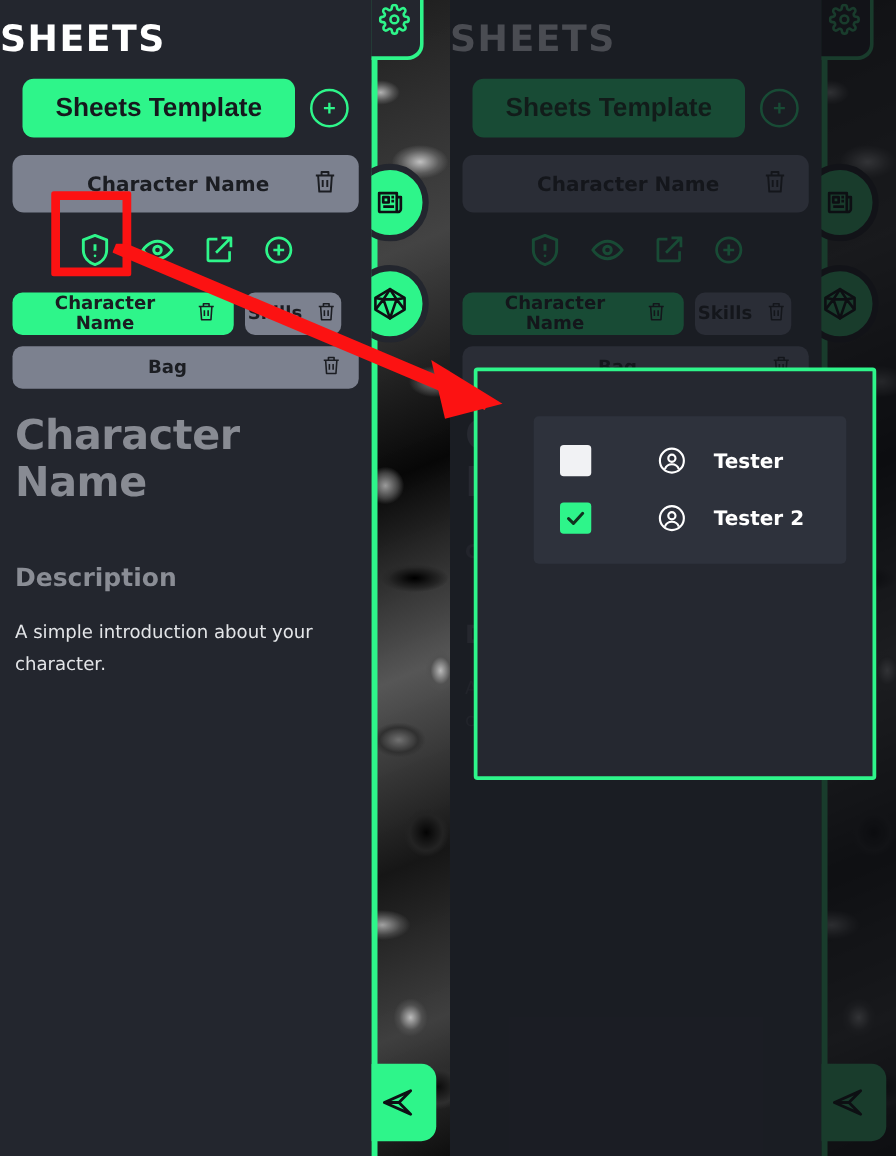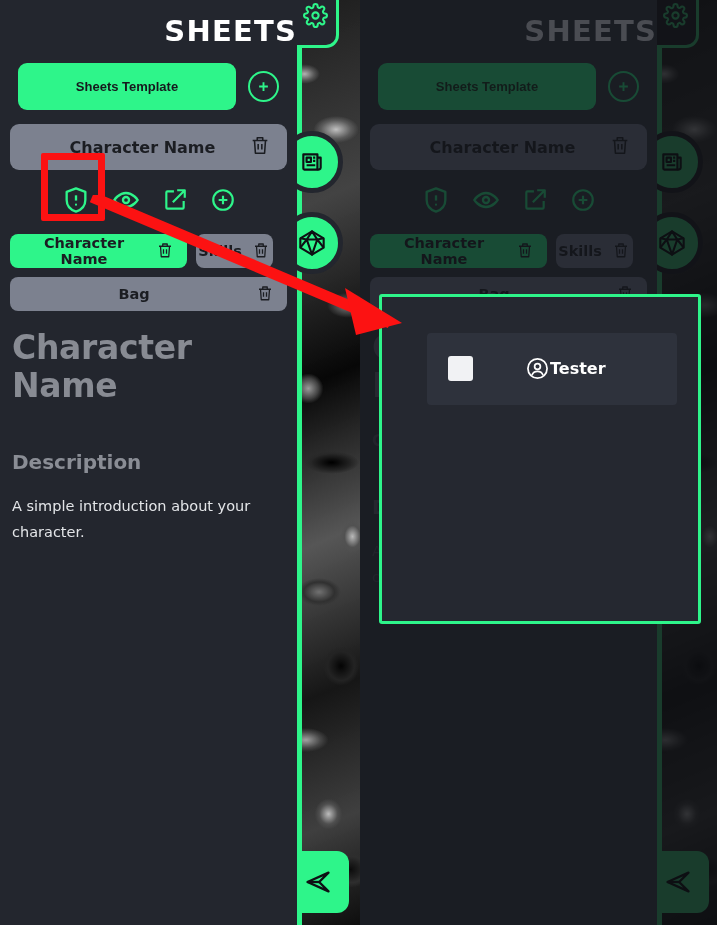--- a/index.html
+++ b/index.html
@@ -35,35 +35,35 @@
   
   .panel {
     position: absolute; top: 0;
     background: #23262e;
     overflow: hidden;
   }
   .panel-left  { left: 0;   width: 297px; height: 925px; }
   .panel-mid   { left: 360px; width: 297px; height: 925px; }
 
   .sheets-title {
-    text-align: right;
+    text-align: left;
     font-size: 29px; font-weight: bold; letter-spacing: 1.2px;
     color: #ffffff;
     margin-top: 14px;
   }
   .dim .sheets-title { color: #8c8f96; }
 
   .tmpl-row {
     display: flex; align-items: center; gap: 12px;
     padding: 0 18px; margin-top: 15px;
   }
   .tmpl-btn {
     flex: 1; height: 47px; border-radius: 9px;
     background: #2ef58a; color: #16181d;
-    font-size: 13px; font-weight: bold;
+    font-size: 21px; font-weight: bold;
     display: flex; align-items: center; justify-content: center;
     border: none; cursor: pointer;
   }
   .dim .tmpl-btn { background: #1d8d55; color: #11241a; }
 
   .circ-add {
     width: 31px; height: 31px; border-radius: 50%;
     border: 2px solid #2ef58a; color: #2ef58a;
     display: flex; align-items: center; justify-content: center;
     font-size: 20px; line-height: 0; cursor: pointer; flex: none;
@@ -194,21 +194,21 @@
     display: flex; align-items: center; height: 46px; cursor: pointer;
   }
   .cb {
     width: 25px; height: 25px; margin-left: 21px; flex: none;
     border-radius: 3px; background: #f1f2f4;
     display: flex; align-items: center; justify-content: center;
   }
   .cb.on { background: #2ef58a; }
   .cb svg { display: block; }
   .p-user {
-    display: flex; align-items: center; gap: 1px;
+    display: flex; align-items: center; gap: 22px;
     margin-left: 53px; color: #ffffff;
     font-size: 16px; font-weight: bold;
   }
 
   
   .red-box {
     position: absolute; left: 41px; top: 153px;
     width: 64px; height: 68px;
     border: 7px solid #fc1212; border-radius: 2px;
   }
@@ -467,20 +467,35 @@
         <span class="cb"></span>
         <span class="p-user">
           <svg width="23" height="23" viewBox="0 0 24 24" fill="none" stroke="currentColor" stroke-width="1.8">
             <circle cx="12" cy="12" r="10"></circle>
               <circle cx="12" cy="10" r="3"></circle>
               <path d="M6.2 19a6.2 6.2 0 0 1 11.6 0"></path>
           </svg>
           <span>Tester</span>
         </span>
       </div>
+      <div class="player-row">
+        <span class="cb on">
+          <svg width="17" height="17" viewBox="0 0 24 24" fill="none" stroke="#10331f" stroke-width="3.4" stroke-linecap="round" stroke-linejoin="round">
+              <path d="M4 12.5 9.5 18 20 6.5"></path>
+            </svg>
+        </span>
+        <span class="p-user">
+          <svg width="23" height="23" viewBox="0 0 24 24" fill="none" stroke="currentColor" stroke-width="1.8">
+            <circle cx="12" cy="12" r="10"></circle>
+              <circle cx="12" cy="10" r="3"></circle>
+              <path d="M6.2 19a6.2 6.2 0 0 1 11.6 0"></path>
+          </svg>
+          <span>Tester 2</span>
+        </span>
+      </div>
     </div>
   </div>
 
   <div class="red-box"></div>
   <svg class="red-arrow" width="340" height="145" viewBox="0 0 340 145">
     <path d="M2 2 L300 128" stroke="#fc1212" stroke-width="11" stroke-linecap="butt" fill="none"></path>
     <path d="M255 93 L312 128 L266 140 Z" fill="#fc1212"></path>
   </svg>
 
 </div>

